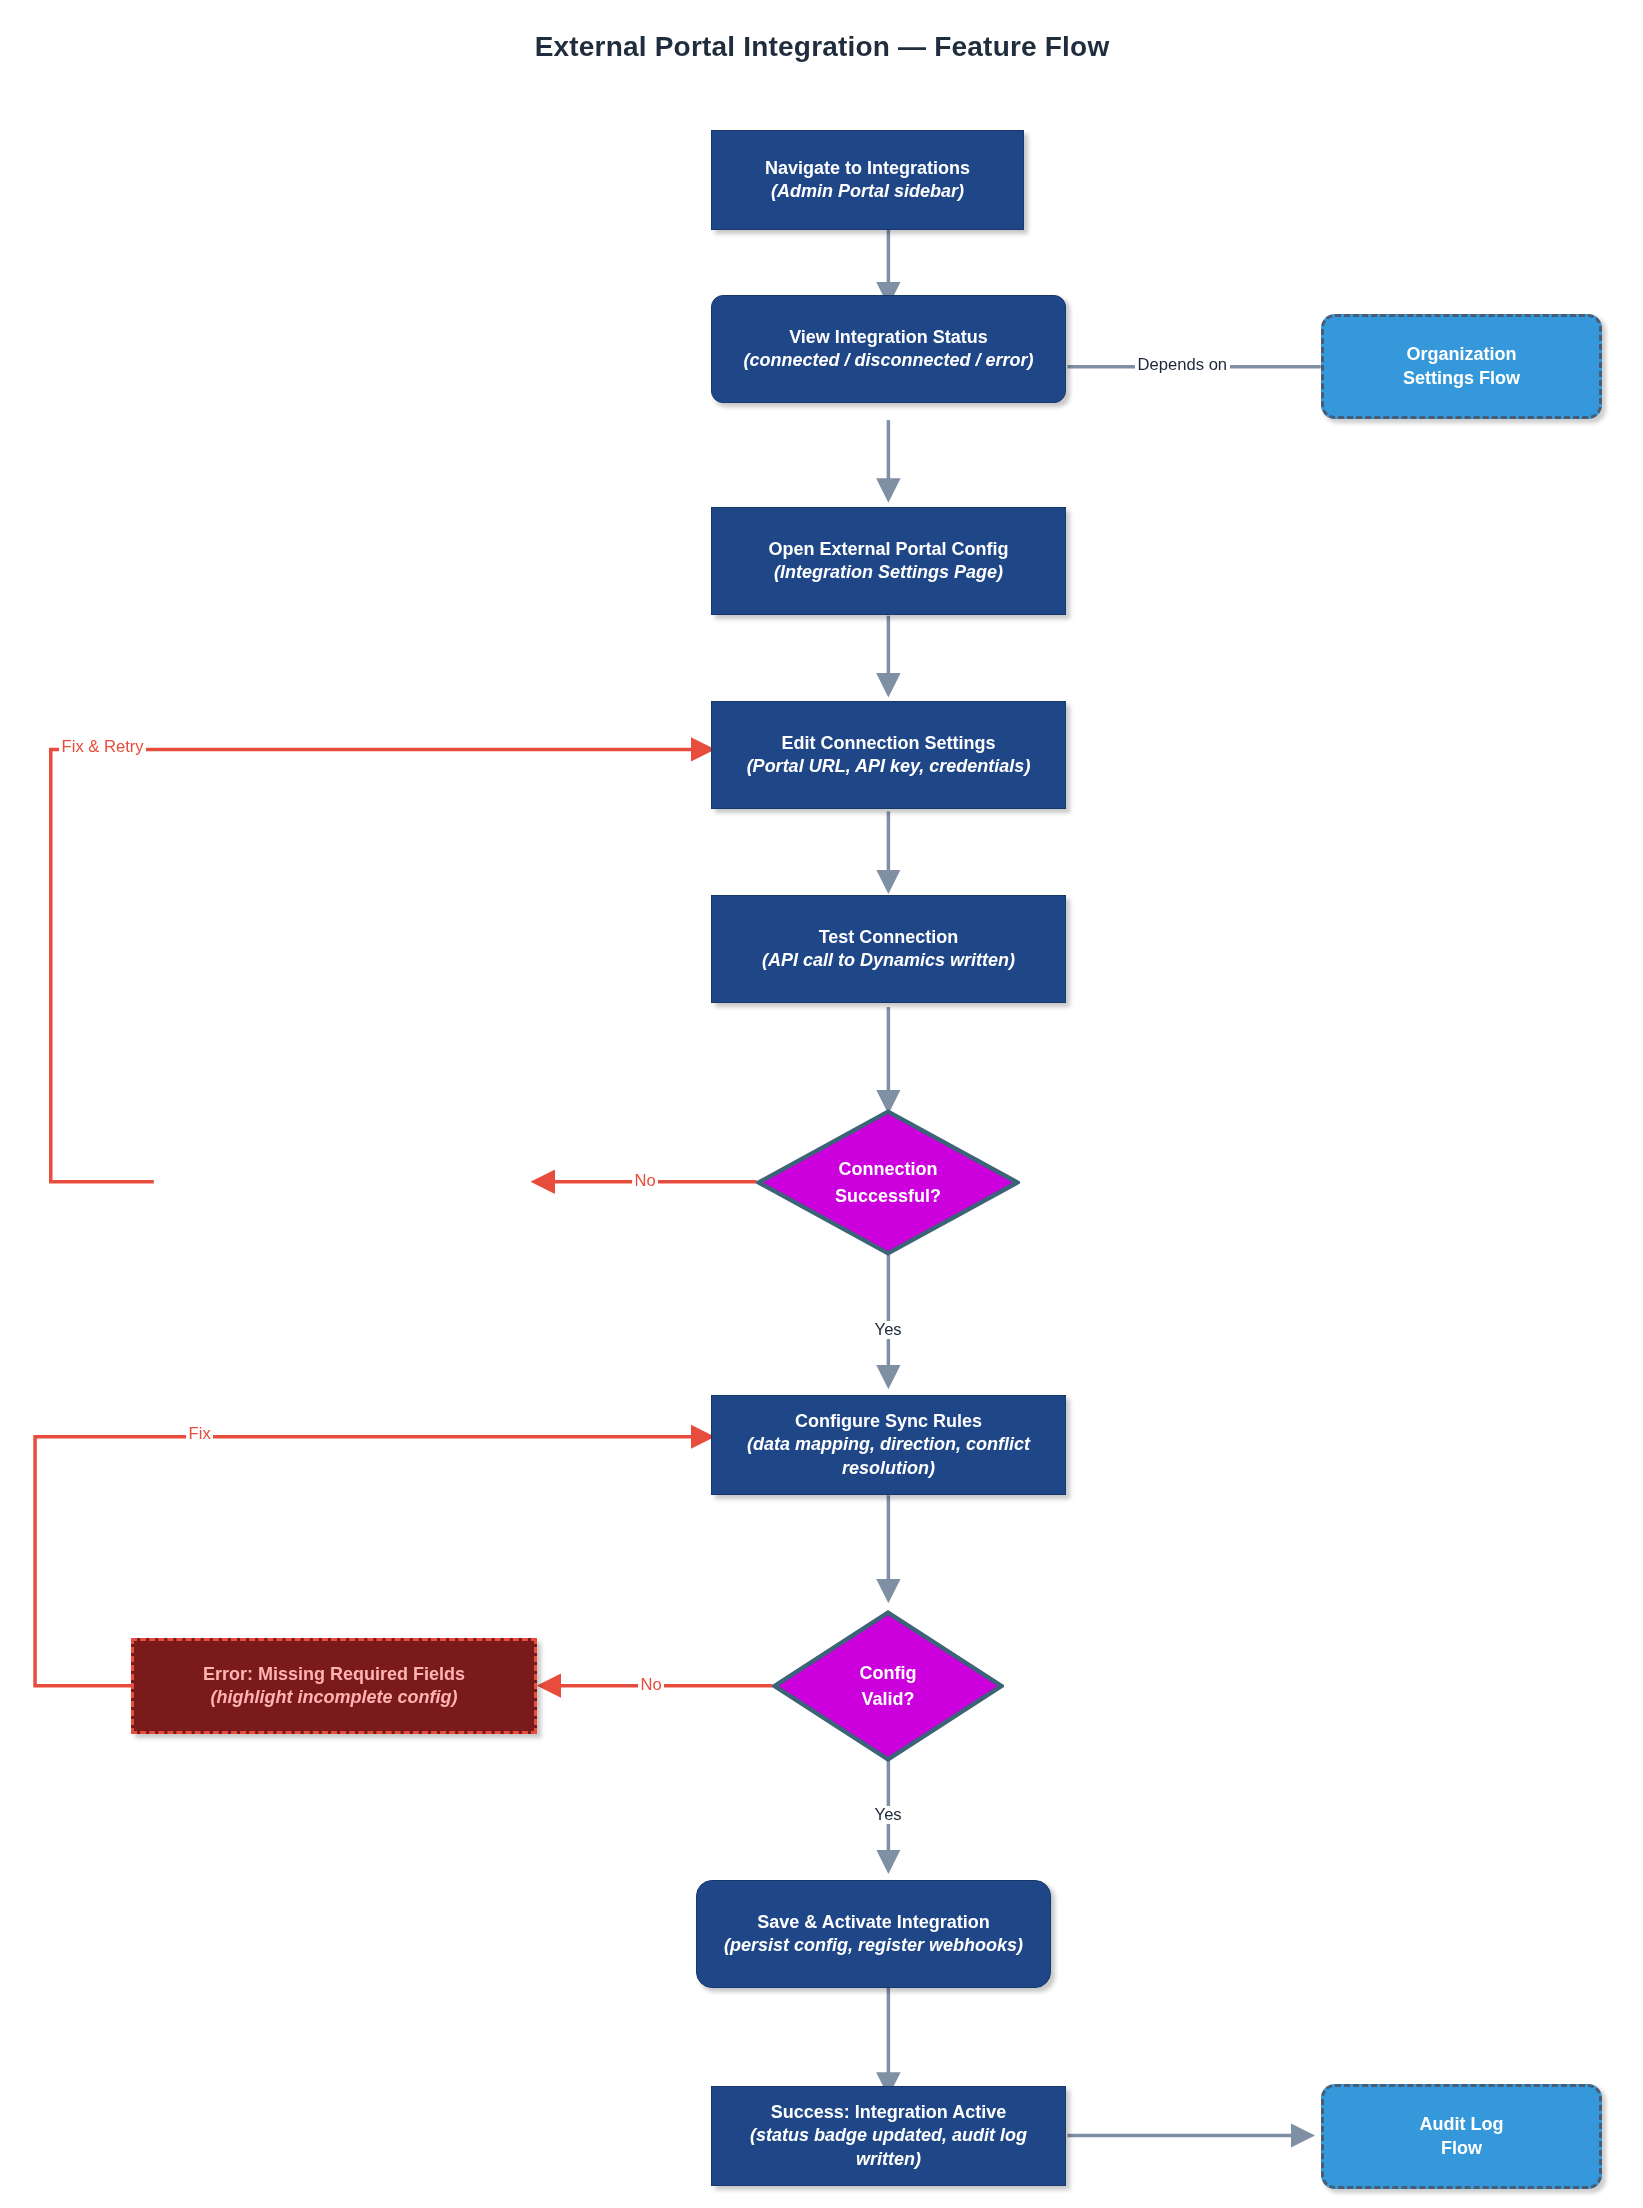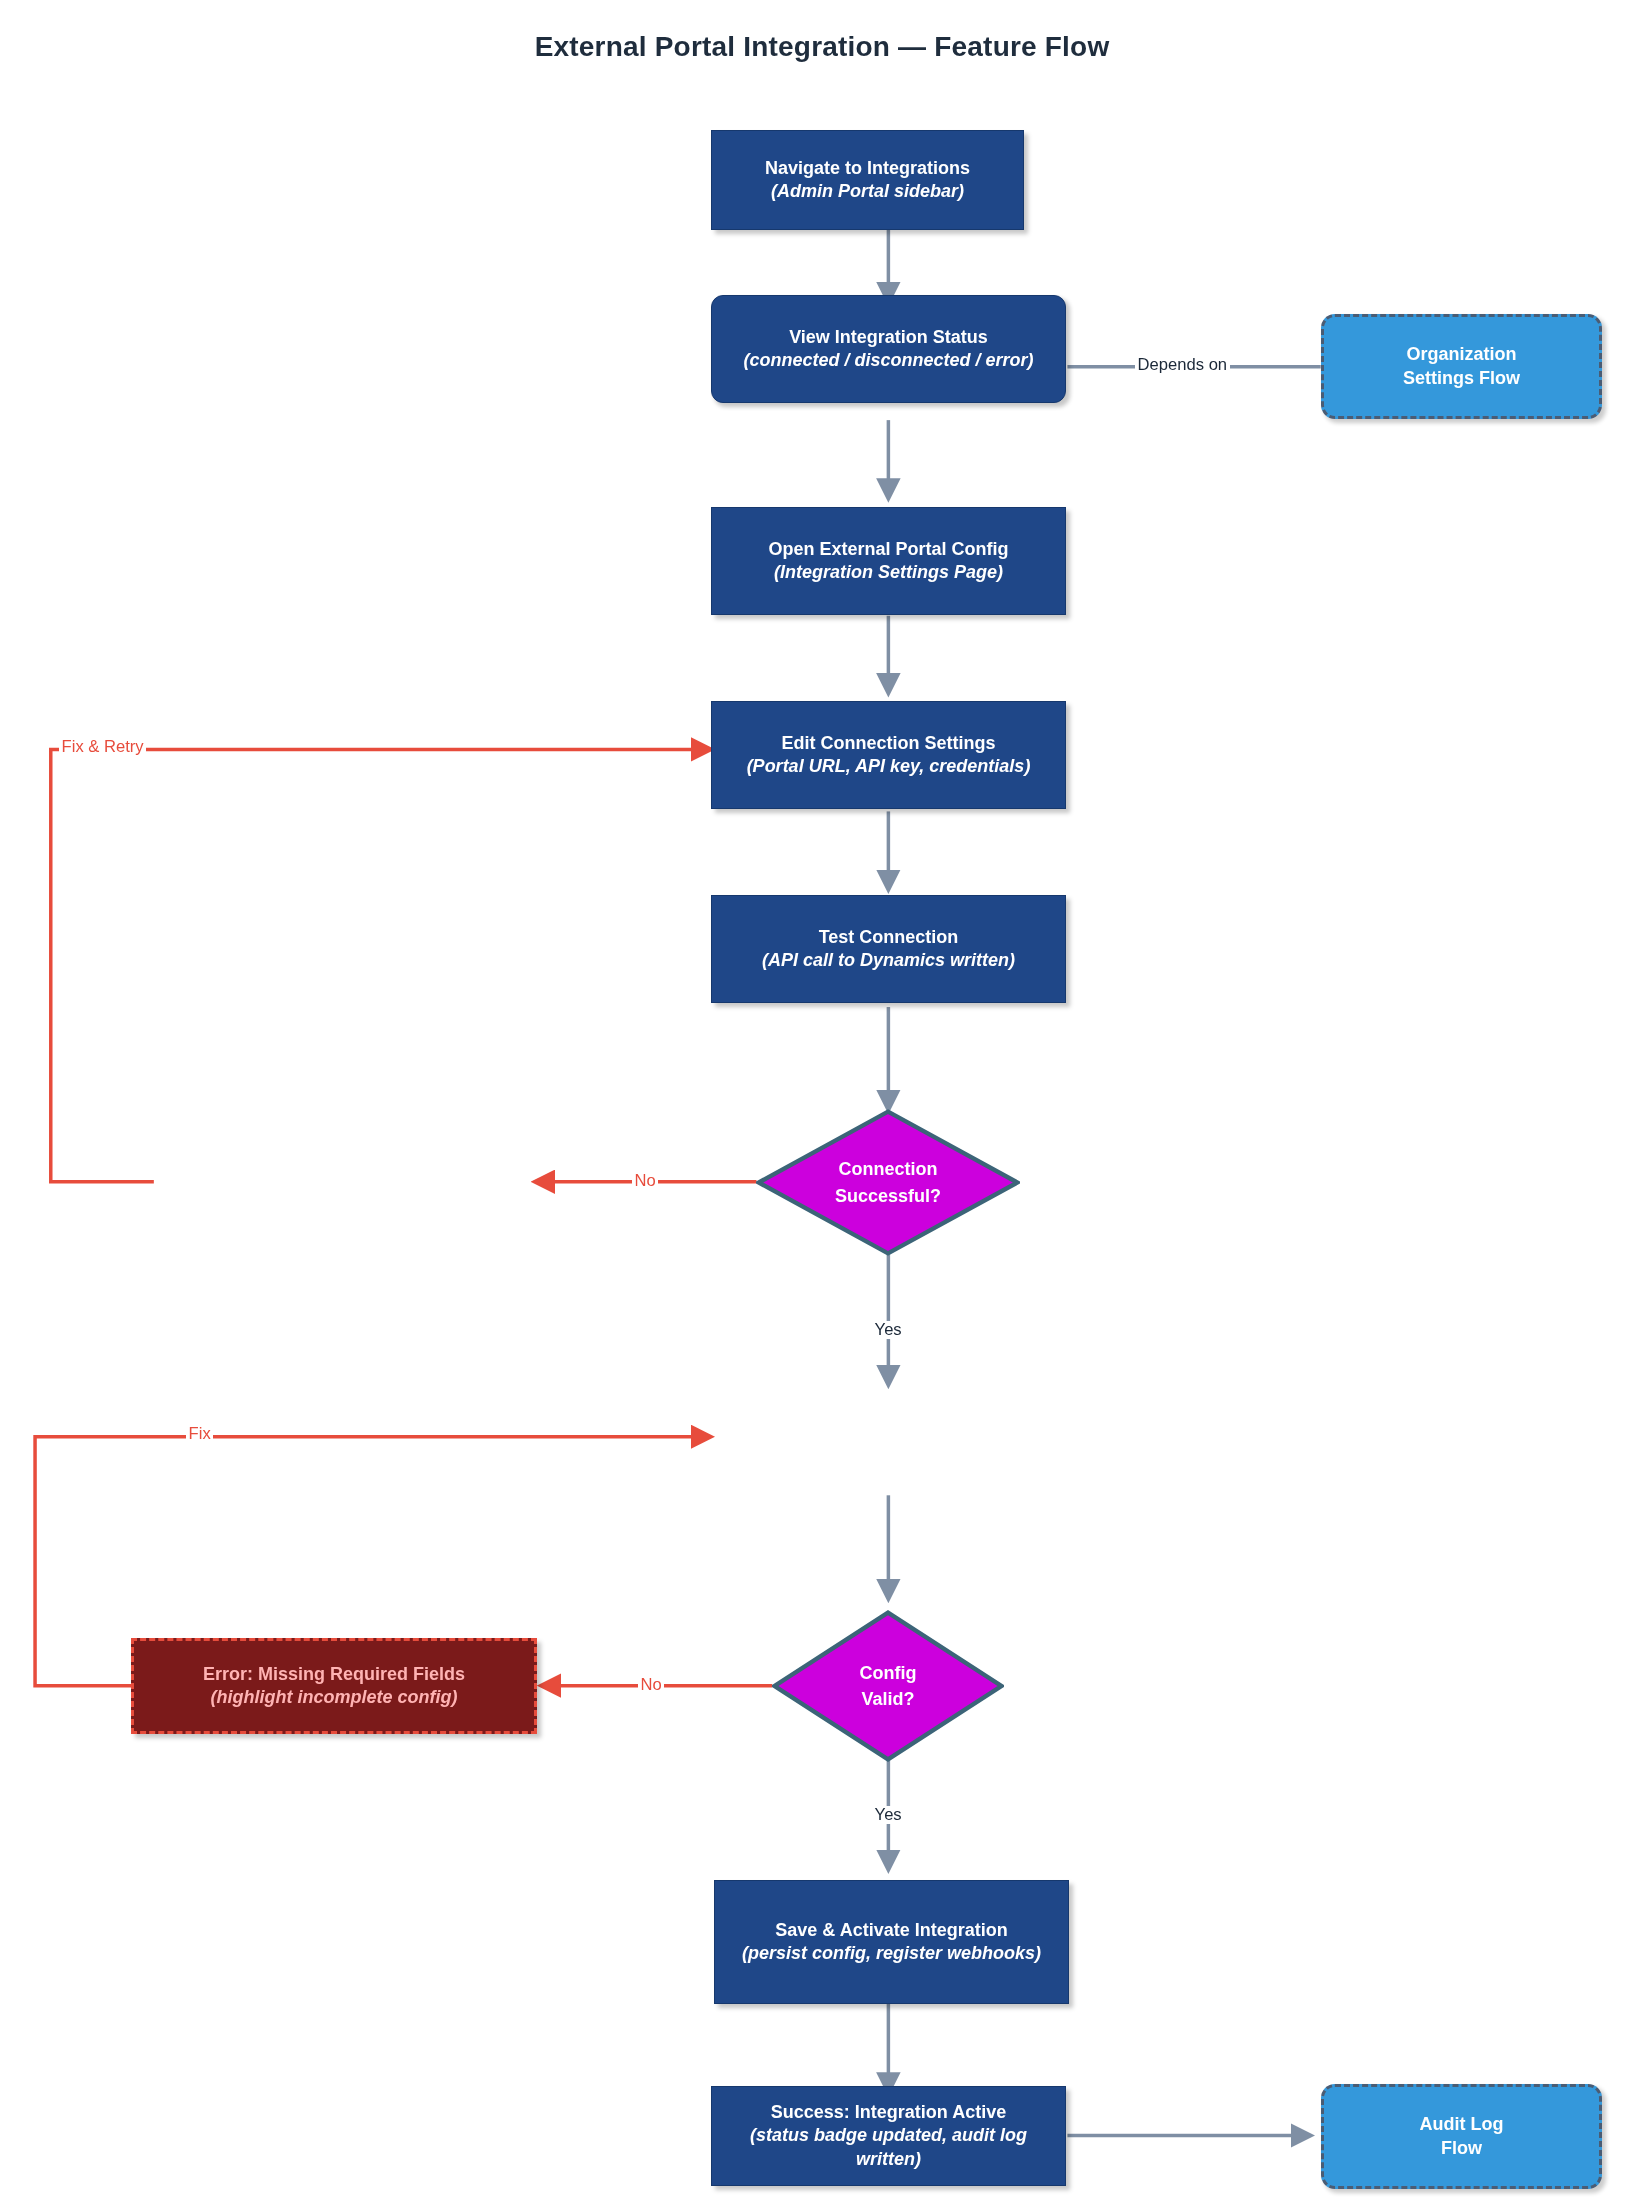--- a/index.html
+++ b/index.html
@@ -217,37 +217,41 @@
     <svg class="decision-shape" viewBox="0 0 302 168" preserveAspectRatio="none">
       <polygon points="151,3 299,84 151,165 3,84" fill="#CC00DD" stroke="#3C6478" stroke-width="5"></polygon>
     </svg>
     <div class="decision-label">
       <div>Connection</div>
       <div>Successful?</div>
     </div>
   </div>
 
 
+  <div class="node process" style="left:711px; top:1395px; width:355px; height:100px;">
+    <div class="line1">Configure Sync Rules</div>
+    <div class="line2">(data mapping, direction, conflict resolution)</div>
+  </div>
 
   <div class="decision-wrap" style="left:772px; top:1610px; width:232px; height:152px;">
     <svg class="decision-shape" viewBox="0 0 266 174" preserveAspectRatio="none">
       <polygon points="133,3 263,87 133,171 3,87" fill="#CC00DD" stroke="#3C6478" stroke-width="5"></polygon>
     </svg>
     <div class="decision-label">
       <div>Config</div>
       <div>Valid?</div>
     </div>
   </div>
 
   <div class="node errornode" style="left:131px; top:1638px; width:406px; height:96px;">
     <div class="line1">Error: Missing Required Fields</div>
     <div class="line2">(highlight incomplete config)</div>
   </div>
 
-  <div class="node process" style="left:714px; top:1880px; width:355px; height:124px;">
+  <div class="node process" style="left:696px; top:1880px; width:355px; height:108px;border-radius:16px;">
     <div class="line1">Save &amp; Activate Integration</div>
     <div class="line2">(persist config, register webhooks)</div>
   </div>
 
   <div class="node process" style="left:711px; top:2086px; width:355px; height:100px;">
     <div class="line1">Success: Integration Active</div>
     <div class="line2">(status badge updated, audit log written)</div>
   </div>
 
   <div class="node external" style="left:1321px; top:2084px; width:281px; height:105px;">

